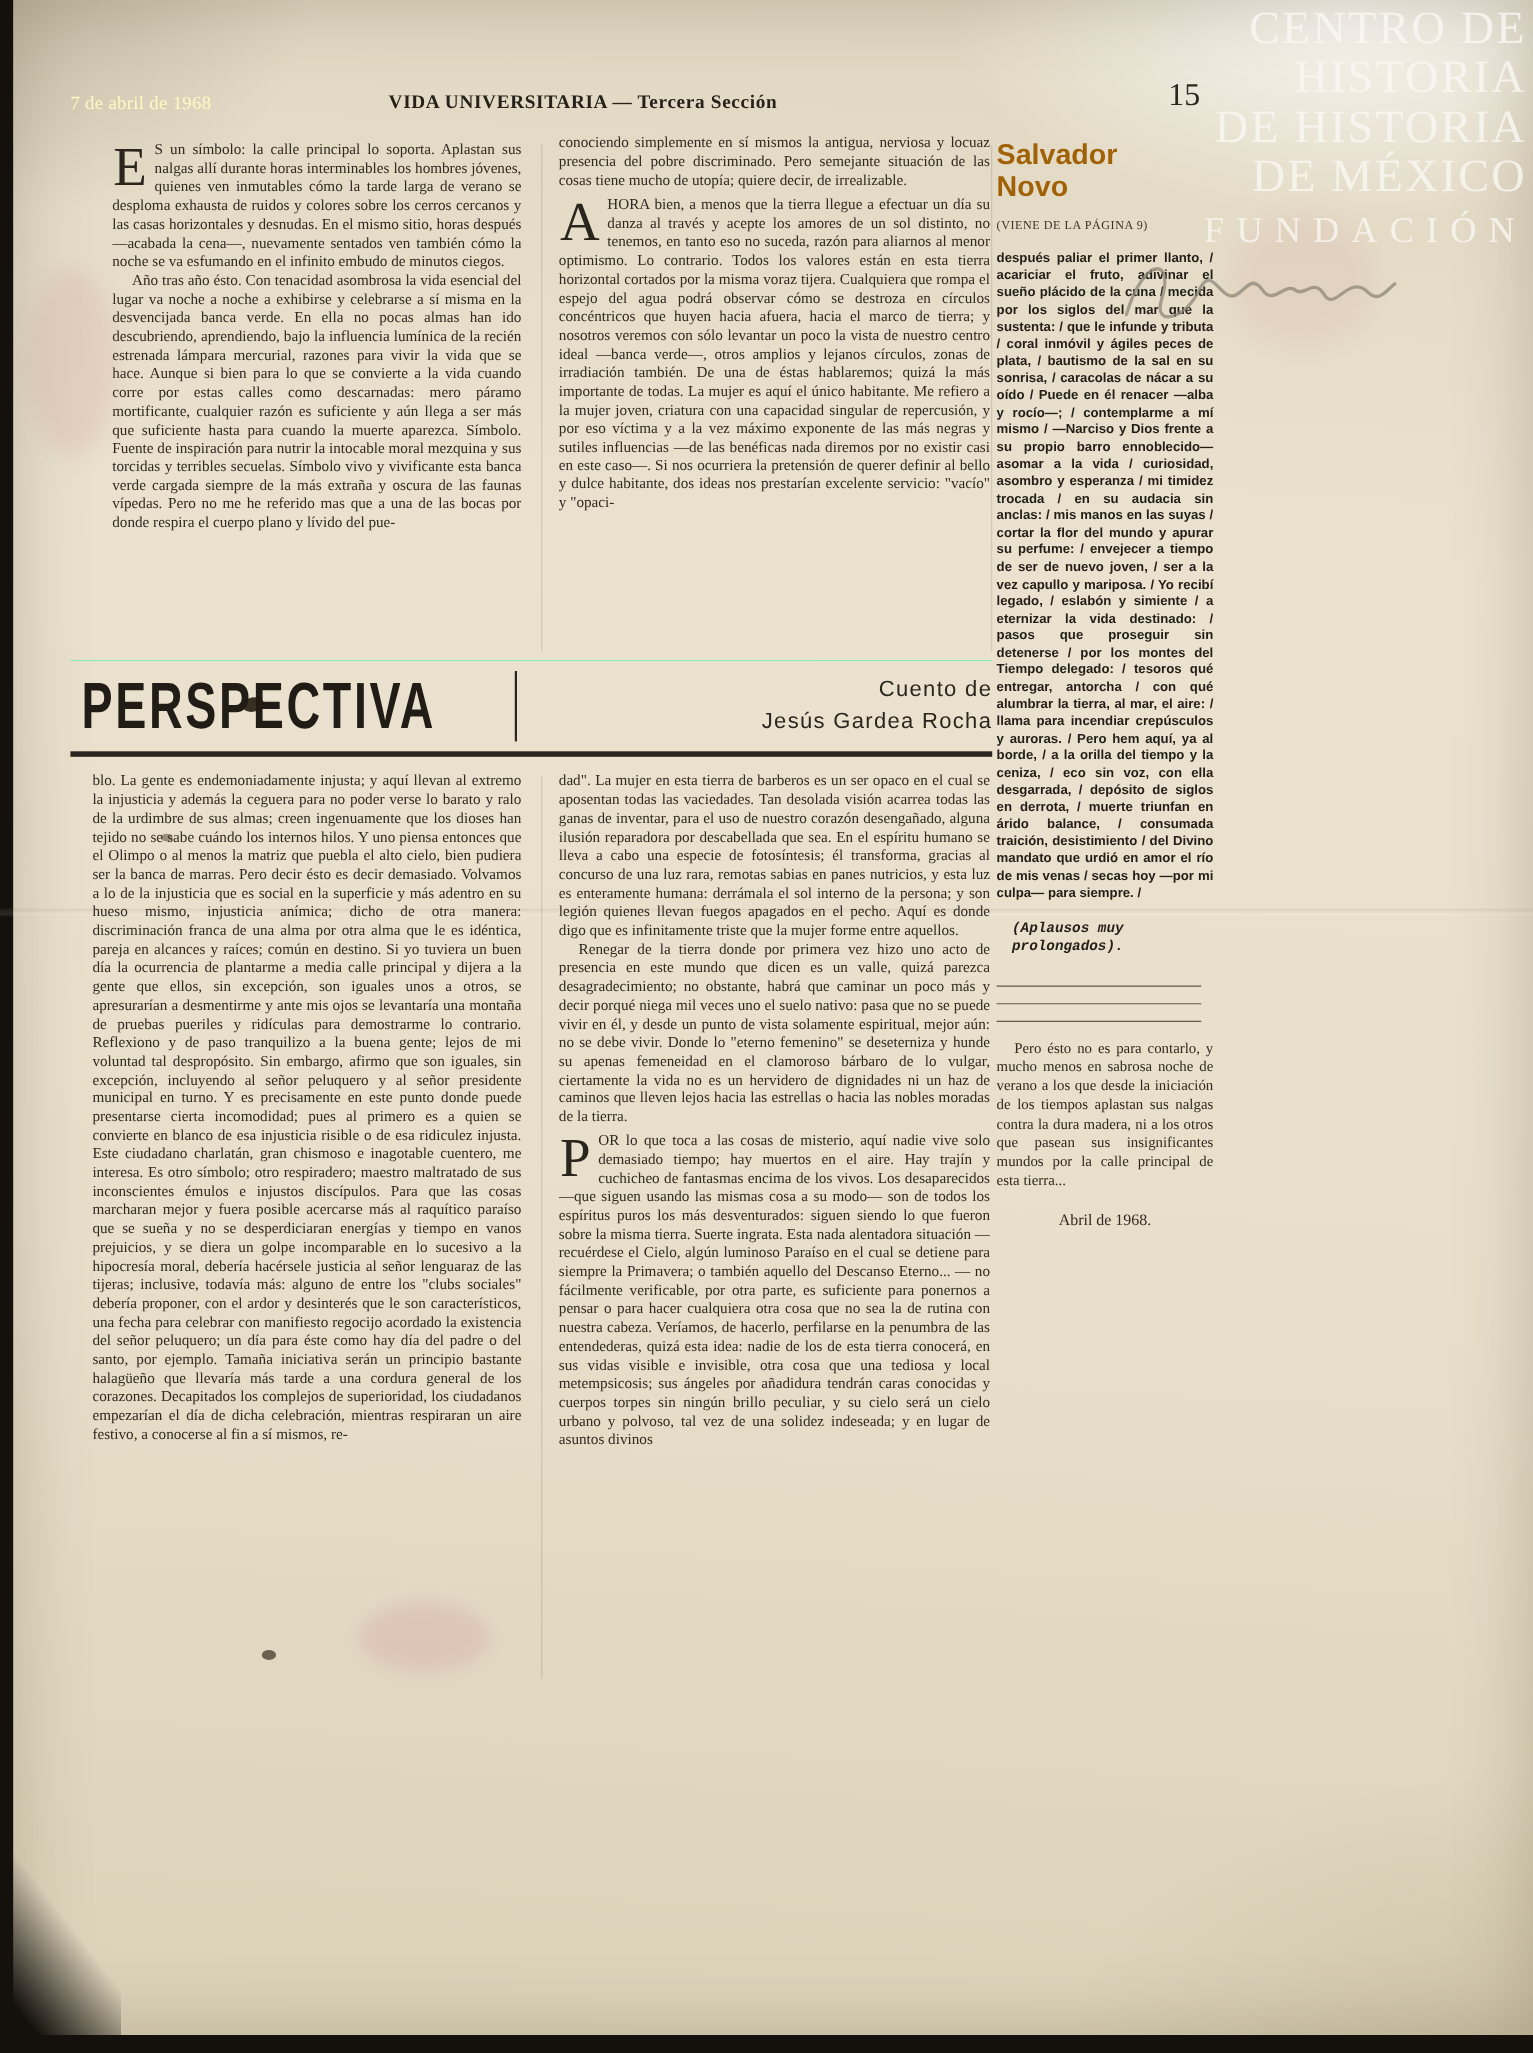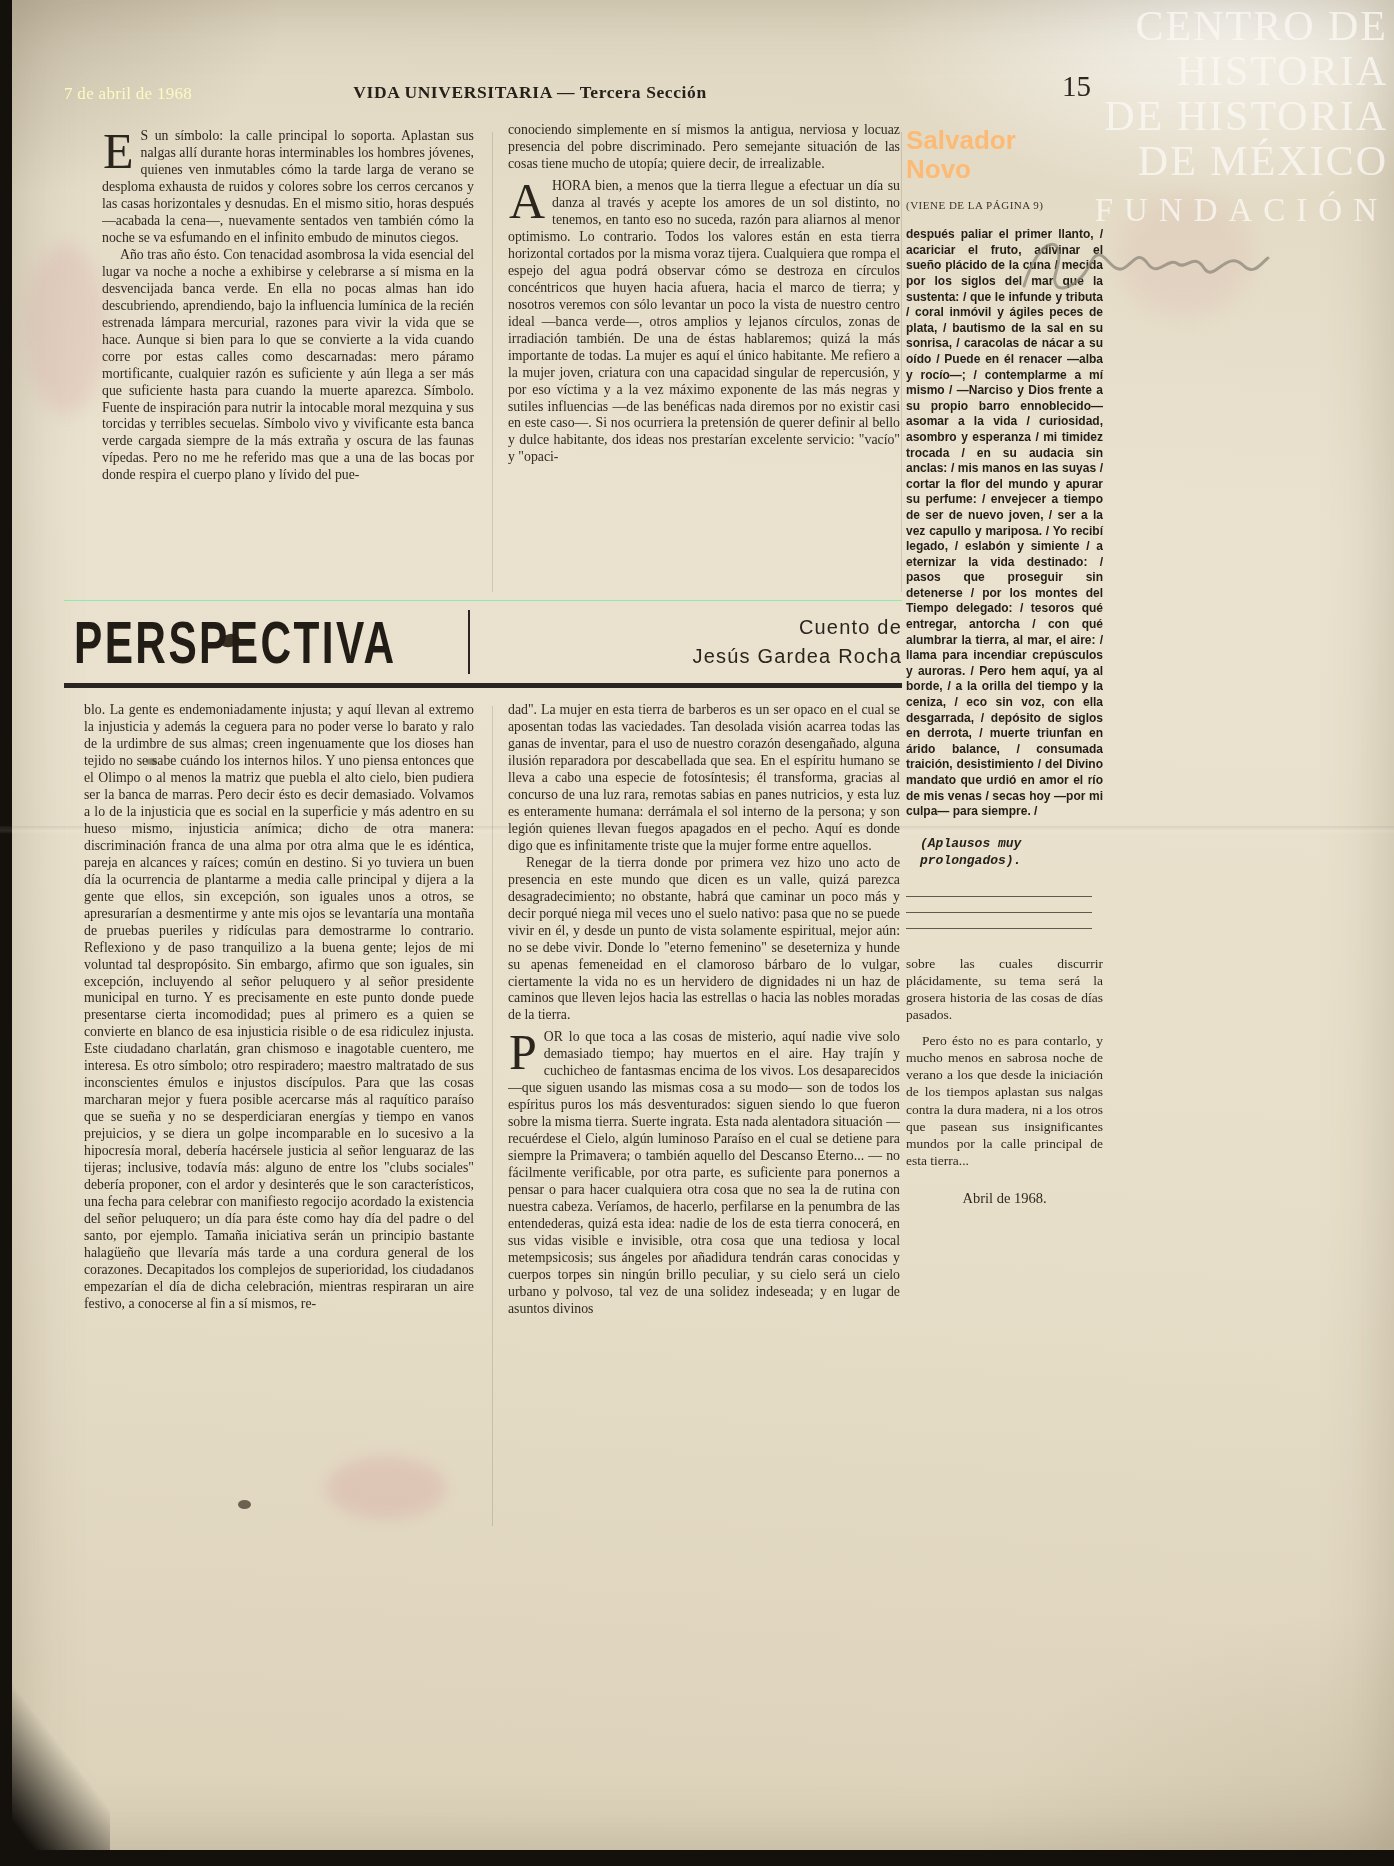--- a/index.html
+++ b/index.html
@@ -51,21 +51,21 @@
   .persp-title{display:inline-block;font-family:"Liberation Sans",sans-serif;font-weight:700;
     font-size:53px;letter-spacing:3px;color:#211c15;transform:scaleX(0.80) scaleY(1.12);
     transform-origin:left center;margin-left:10px;white-space:nowrap;}
   .persp-divider{width:2px;height:64px;background:#2a2520;}
   .persp-kicker{flex:1;text-align:right;font-family:"Liberation Sans",sans-serif;
     font-size:20px;letter-spacing:1.2px;color:#2a251d;line-height:1.45;padding-left:28px;}
 
   
   .rightcol{position:absolute;left:906px;top:126px;width:197px;color:#241f18;}
   .author{font-family:"Liberation Sans",sans-serif;font-weight:700;font-size:26px;line-height:1.12;
-    color:#fdba74;}
+    color:#a16207;}
   .continued{margin-top:15px;font-size:11px;letter-spacing:.5px;color:#3a342a;}
   .poem{margin-top:16px;font-family:"Liberation Sans",sans-serif;font-weight:700;
     font-size:12px;line-height:1.3;text-align:justify;color:#221d16;}
   .applause{margin-top:16px;font-family:Liberation Mono, monospace;font-weight:700;
     font-style:italic;font-size:13px;line-height:1.3;padding-left:14px;}
   .rules{margin-top:26px;}
   .rules .rule{border-top:1.5px solid rgba(50,44,35,0.75);width:186px;margin-bottom:15px;}
   .rc-par{font-size:13.5px;line-height:1.28;text-align:justify;color:#2e2921;}
   .rc-p1{margin-top:26px;}
   .rc-p2{margin-top:8px;text-indent:16px;}
@@ -133,21 +133,20 @@
       <div>Novo</div>
     </div>
     <div class="continued">(VIENE DE LA PÁGINA 9)</div>
     <div class="poem">después paliar el primer llanto, / acariciar el fruto, adivinar el sueño plácido de la cuna / mecida por los siglos del mar que la sustenta: / que le infunde y tributa / coral inmóvil y ágiles peces de plata, / bautismo de la sal en su sonrisa, / caracolas de nácar a su oído / Puede en él renacer —alba y rocío—; / contemplarme a mí mismo / —Narciso y Dios frente a su propio barro ennoblecido— asomar a la vida / curiosidad, asombro y esperanza / mi timidez trocada / en su audacia sin anclas: / mis manos en las suyas / cortar la flor del mundo y apurar su perfume: / envejecer a tiempo de ser de nuevo joven, / ser a la vez capullo y mariposa. / Yo recibí legado, / eslabón y simiente / a eternizar la vida destinado: / pasos que proseguir sin detenerse / por los montes del Tiempo delegado: / tesoros qué entregar, antorcha / con qué alumbrar la tierra, al mar, el aire: / llama para incendiar crepúsculos y auroras. / Pero hem aquí, ya al borde, / a la orilla del tiempo y la ceniza, / eco sin voz, con ella desgarrada, / depósito de siglos en derrota, / muerte triunfan en árido balance, / consumada traición, desistimiento / del Divino mandato que urdió en amor el río de mis venas / secas hoy —por mi culpa— para siempre. /</div>
     <div class="applause">(Aplausos muy prolongados).</div>
     <div class="rules">
       <div class="rule"></div>
       <div class="rule"></div>
       <div class="rule"></div>
     </div>
-    <div class="rc-par rc-p1">sobre las cuales discurrir plácidamente, su tema será la grosera historia de las cosas de días pasados.</div>
     <div class="rc-par rc-p2">Pero ésto no es para contarlo, y mucho menos en sabrosa noche de verano a los que desde la iniciación de los tiempos aplastan sus nalgas contra la dura madera, ni a los otros que pasean sus insignificantes mundos por la calle principal de esta tierra...</div>
     <div class="closing-date">Abril de 1968.</div>
   </div>
 
   <div class="watermark">
     <div class="wl">CENTRO DE</div>
     <div class="wl">HISTORIA</div>
     <div class="wl">DE HISTORIA</div>
     <div class="wl">DE MÉXICO</div>
     <div class="wl wl-last">FUNDACIÓN</div>

